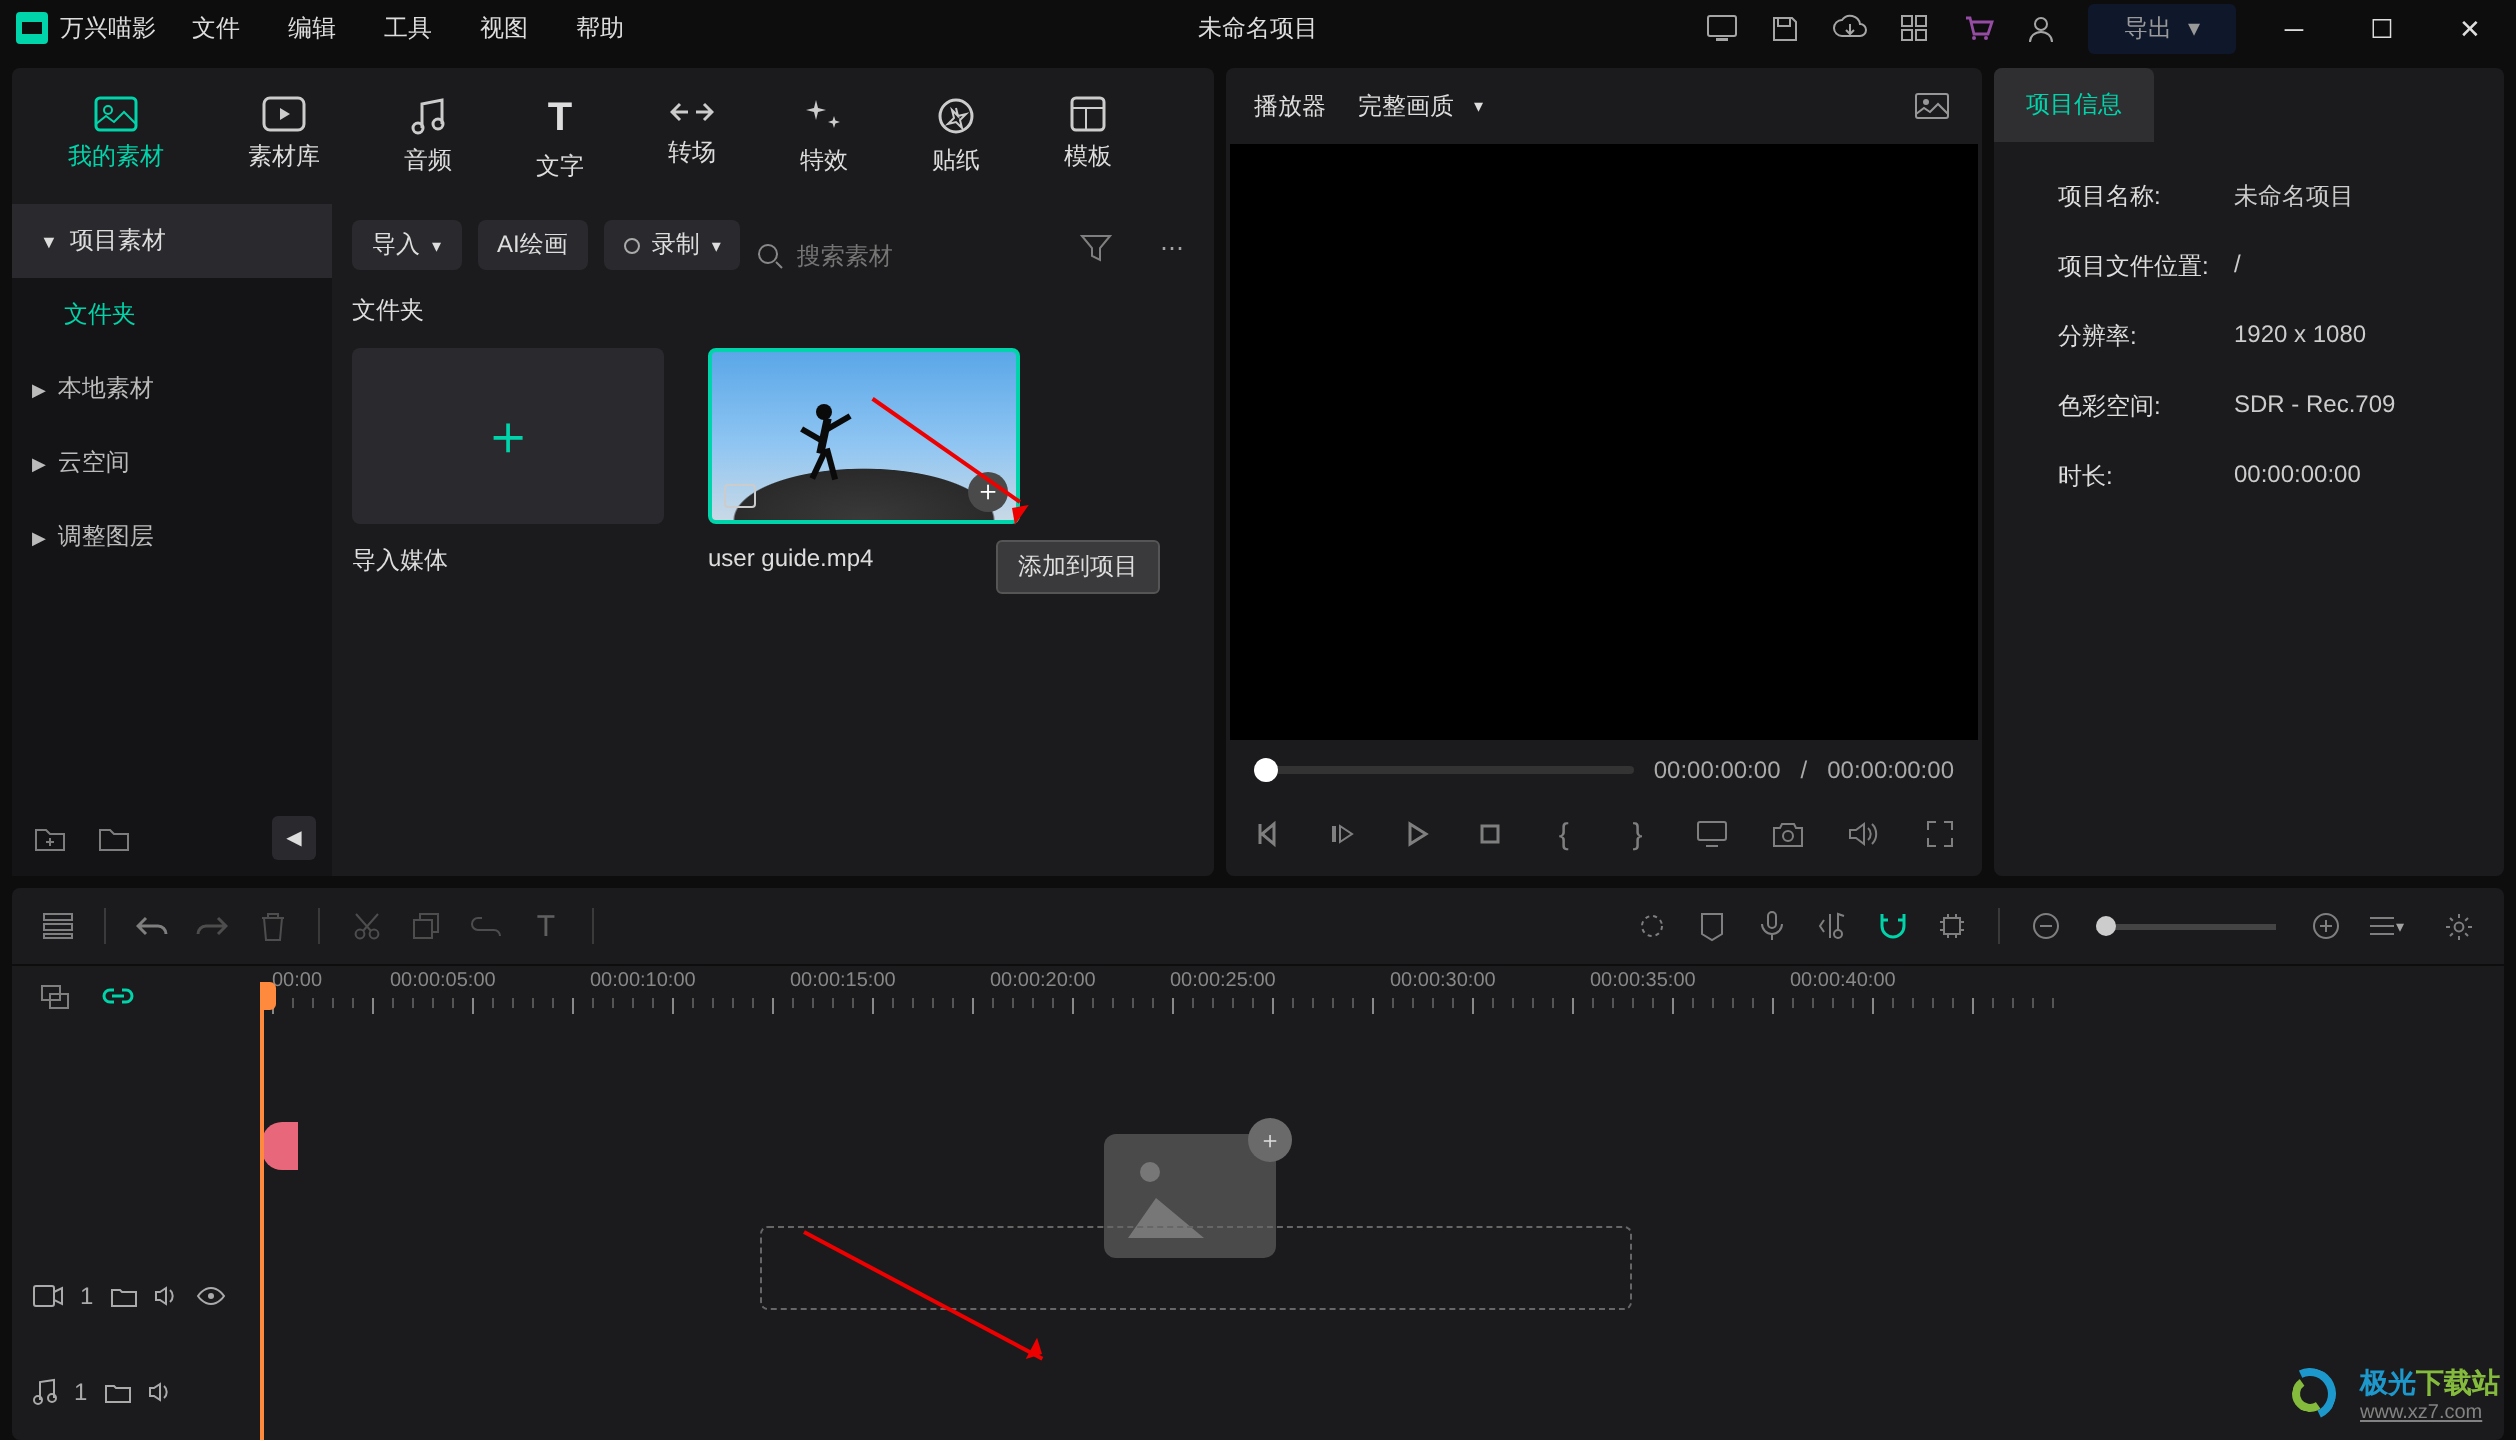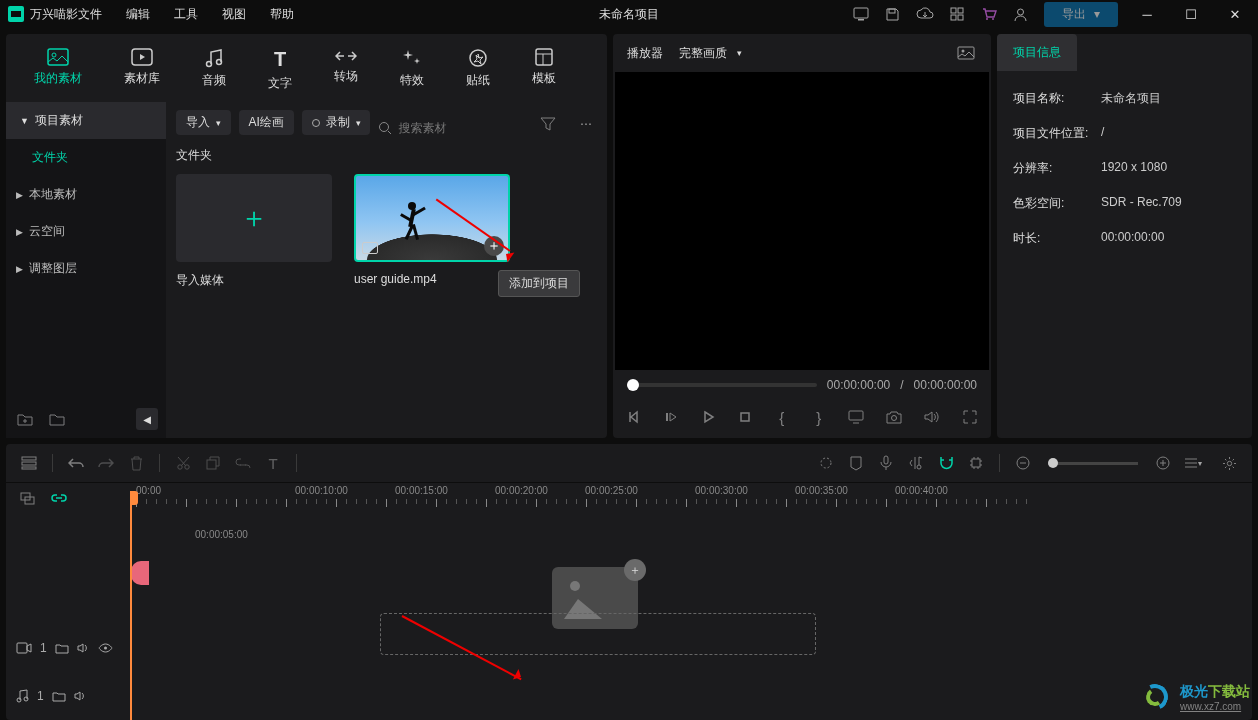--- a/index.html
+++ b/index.html
@@ -3,26 +3,26 @@
 <meta charset="utf-8">
 <style>
 * { margin:0; padding:0; box-sizing:border-box; font-family:"Microsoft YaHei",Arial,sans-serif; user-select:none; }
 body { width:1258px; height:720px; background:#0d0d0d; color:#ddd; font-size:12px; overflow:hidden; position:relative; }
 
 
 .titlebar { height:28px; display:flex; align-items:center; padding:0 8px; background:#0d0d0d; }
 .logo { width:16px; height:16px; background:#00d4aa; border-radius:2px; margin-right:6px; position:relative; }
 .logo::before{content:"";position:absolute;left:3px;top:5px;width:5px;height:6px;background:#0d0d0d;}
 .logo::after{content:"";position:absolute;right:3px;top:5px;width:5px;height:6px;background:#0d0d0d;}
-.app-name { font-size:12px; }
+.app-name { font-size:12px; margin-right:18px; }
 .menu-item { margin-right:24px; cursor:pointer; font-size:12px; }
 .title-center { position:absolute; left:50%; transform:translateX(-50%); font-size:12px; }
 .title-right { margin-left:auto; display:flex; align-items:center; gap:14px; }
 .title-icon { width:18px; height:18px; display:flex; align-items:center; justify-content:center; cursor:pointer; opacity:.8; }
-.export-btn { background:#0c4a6e; padding:4px 18px; border-radius:3px; display:flex; align-items:center; gap:8px; color:#999; cursor:pointer;}
+.export-btn { background:#0f172a; padding:4px 18px; border-radius:3px; display:flex; align-items:center; gap:8px; color:#999; cursor:pointer;}
 .win-btn { width:30px; text-align:center; cursor:pointer; font-size:13px;}
 
 
 .main { display:flex; height:410px; padding:6px 6px 0 6px; gap:6px; }
 .panel { background:#1b1b1d; border-radius:4px; }
 
 
 .media-panel { flex:1; display:flex; flex-direction:column; min-width:590px; }
 .cat-tabs { display:flex; gap:18px; padding:10px 16px 6px; font-size:12px; }
 .cat-tab { display:flex; flex-direction:column; align-items:center; gap:4px; cursor:pointer; padding:4px 12px;}
@@ -76,21 +76,21 @@
 .player-view{flex:1;background:#000;margin:0 2px;}
 .player-prog{display:flex;align-items:center;gap:10px;padding:8px 14px;}
 .prog-bar{flex:1;height:4px;background:#333;border-radius:2px;position:relative;}
 .prog-knob{position:absolute;left:0;top:-4px;width:12px;height:12px;background:#fff;border-radius:50%;}
 .time-text{font-size:12px;color:#aaa;}
 .player-ctrl{display:flex;gap:22px;padding:6px 14px 10px;align-items:center;justify-content:center;}
 
 
 .info { width:255px; }
 .info-tab{display:inline-block;padding:10px 16px;background:#2f2f32;color:#00d4aa;border-radius:4px 4px 0 0;margin:0 0 0 0;}
-.info-body{padding:10px 16px;}
+.info-body{padding:10px 32px;}
 .info-row{display:flex;padding:9px 0;font-size:12px;}
 .info-row .k{width:88px;color:#ddd;}
 .info-row .v{color:#ccc;}
 
 
 .timeline{height:276px;background:#1b1b1d;margin:6px;border-radius:4px;display:flex;flex-direction:column;position:relative;}
 .tl-tools{display:flex;align-items:center;gap:8px;padding:8px 12px;border-bottom:1px solid #0d0d0d;}
 .tl-sep{width:1px;height:18px;background:#3a3a3a;margin:0 4px;}
 .tl-tool{width:22px;height:22px;display:flex;align-items:center;justify-content:center;opacity:.7;cursor:pointer;}
 .tl-tool.active{color:#00d4aa;opacity:1;}
@@ -638,21 +638,21 @@
         <span>
             <svg width="13" height="12" viewBox="0 0 13 12">
               <path d="M1 4h2l3-2v8l-3-2H1zM8 3a4 4 0 010 6" fill="none" stroke="#aaa"></path>
             </svg>
           </span>
       </div>
     </div>
     <div class="tl-main">
       <div class="ruler">
         <span class="ruler-mark" style="left:6px;">00:00</span>
-      <span class="ruler-mark" style="left: 65px; margin-top: 44px;">00:00:05:00</span>
+      <span class="ruler-mark" style="left: 65px;">00:00:05:00</span>
           <span class="ruler-mark" style="left: 165px;">00:00:10:00</span>
           <span class="ruler-mark" style="left: 265px;">00:00:15:00</span>
           <span class="ruler-mark" style="left: 365px;">00:00:20:00</span>
           <span class="ruler-mark" style="left: 455px;">00:00:25:00</span>
           <span class="ruler-mark" style="left: 565px;">00:00:30:00</span>
           <span class="ruler-mark" style="left: 665px;">00:00:35:00</span>
           <span class="ruler-mark" style="left: 765px;">00:00:40:00</span>
         </div>
       <div class="tick-row" id="tick-row">
           <div class="tick big" style="left: 6px;"></div>

